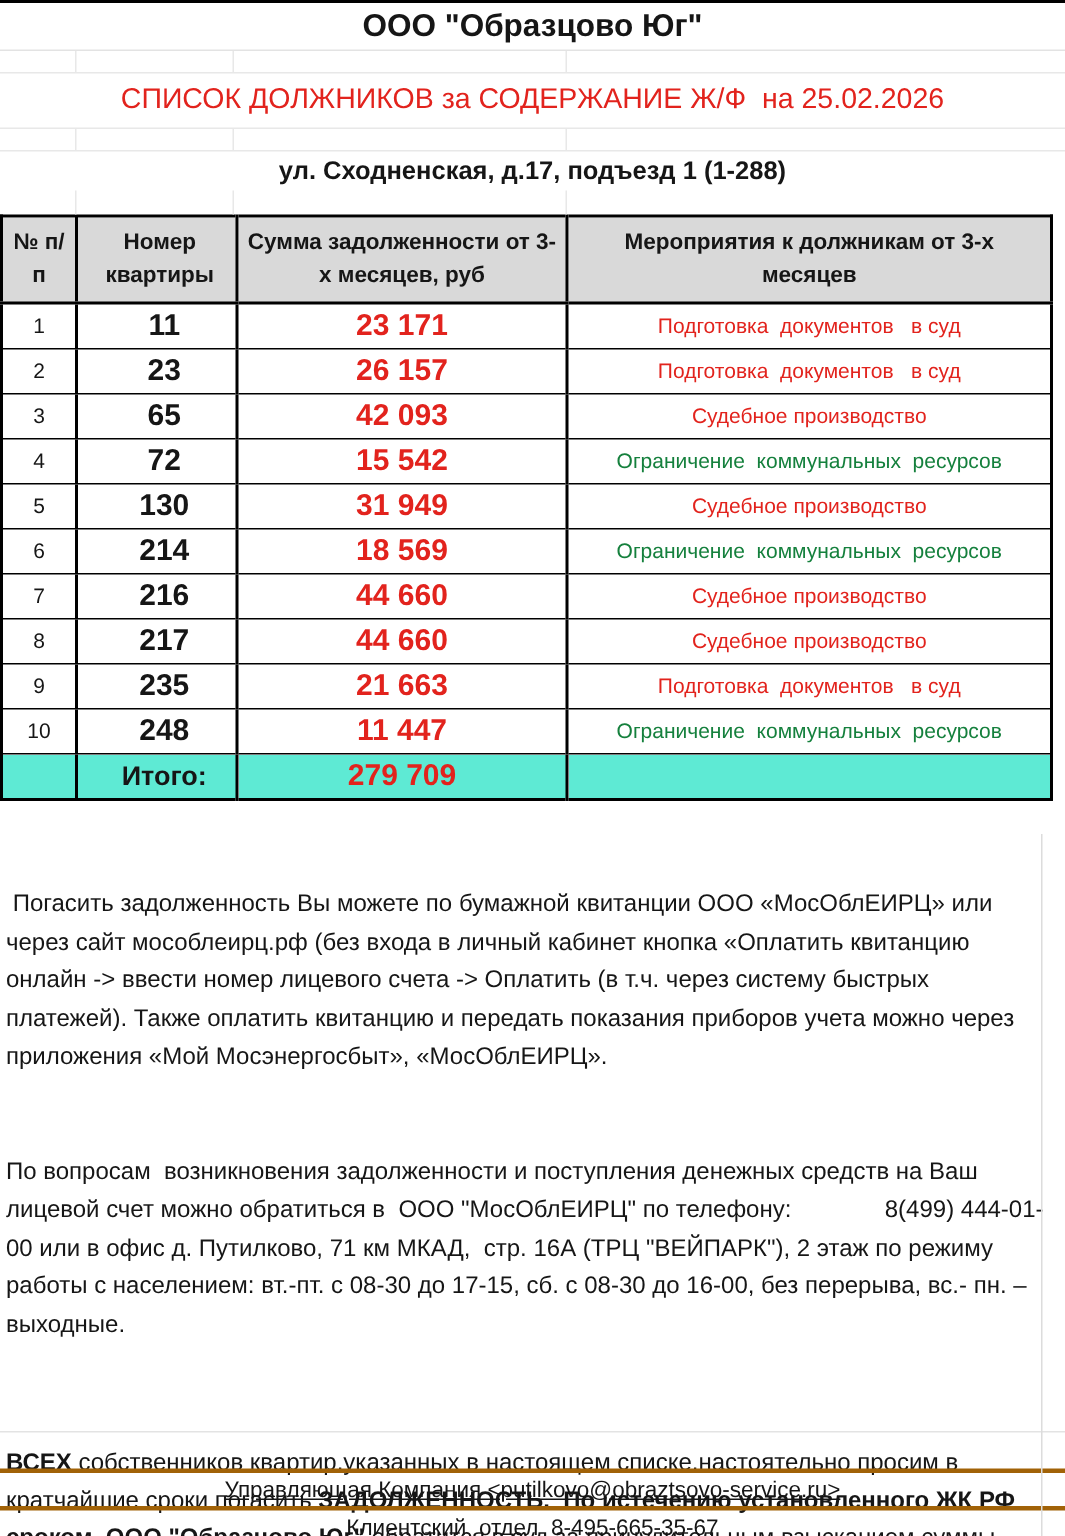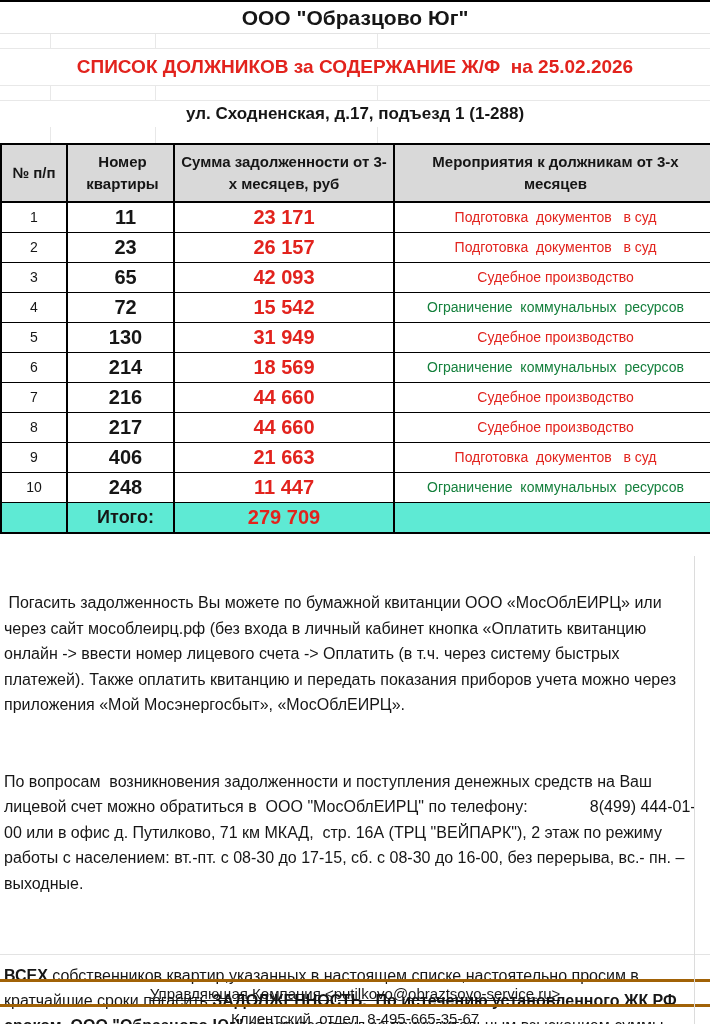--- a/index.html
+++ b/index.html
@@ -19,21 +19,21 @@
     display: flex; align-items: center; justify-content: center;
     font-size: 21px; font-weight: bold; white-space: pre;
   }
   .spacer { position: relative; height: 15px; border-bottom: 1px solid #e8e8e8; }
   .spacer .v { position: absolute; top: 0; bottom: 0; width: 1px; background: #e8e8e8; }
   .v1 { left: 50px; } .v2 { left: 155px; } .v3 { left: 377px; }
   .row-subtitle {
     height: 37px;
     border-bottom: 1px solid #e8e8e8;
     display: flex; align-items: center; justify-content: center;
-    font-size: 19px; font-weight: bold; white-space: pre;
+    font-size: 19px; font-weight: normal; white-space: pre;
     color: var(--red);
   }
   .row-address {
     height: 26px;
     display: flex; align-items: center; justify-content: center;
     font-size: 17px; font-weight: bold; white-space: pre;
   }
   .spacer.last { height: 16px; border-bottom: none; }
   
   table.debtors {
@@ -41,21 +41,21 @@
     border-collapse: collapse;
     border: 2px solid #000;
     table-layout: fixed;
   }
   table.debtors th, table.debtors td {
     border: 1px solid #000;
     text-align: center; vertical-align: middle;
     overflow: hidden;
   }
   table.debtors th { border-bottom: 2px solid #000; }
-  .c1 { width: 66px; }
+  .c1 { width: 50px; }
   .c2 { width: 107px; border-left: 2px solid #000 !important; padding-left: 10px; }
   .c3 { width: 220px; border-left: 2px solid #000 !important; }
   .c4 { width: 323px; border-left: 2px solid #000 !important; }
   thead th {
     height: 58px;
     background: #d9d9d9;
     font-size: 15px; font-weight: bold;
     padding: 2px 6px;
     line-height: 1.45;
   }
@@ -174,21 +174,21 @@
         <td class="c4 action" data-color="red">Судебное производство</td>
       </tr>
       <tr>
         <td class="c1 num">8</td>
         <td class="c2 apt">217</td>
         <td class="c3 sum">44 660</td>
         <td class="c4 action" data-color="red">Судебное производство</td>
       </tr>
       <tr>
         <td class="c1 num">9</td>
-        <td class="c2 apt">406</td>
+        <td class="c2 apt">235</td>
         <td class="c3 sum">21 663</td>
         <td class="c4 action" data-color="red">Подготовка  документов   в суд</td>
       </tr>
       <tr>
         <td class="c1 num">10</td>
         <td class="c2 apt">248</td>
         <td class="c3 sum">11 447</td>
         <td class="c4 action" data-color="black">Ограничение  коммунальных  ресурсов</td>
       </tr>
       <tr class="total">

